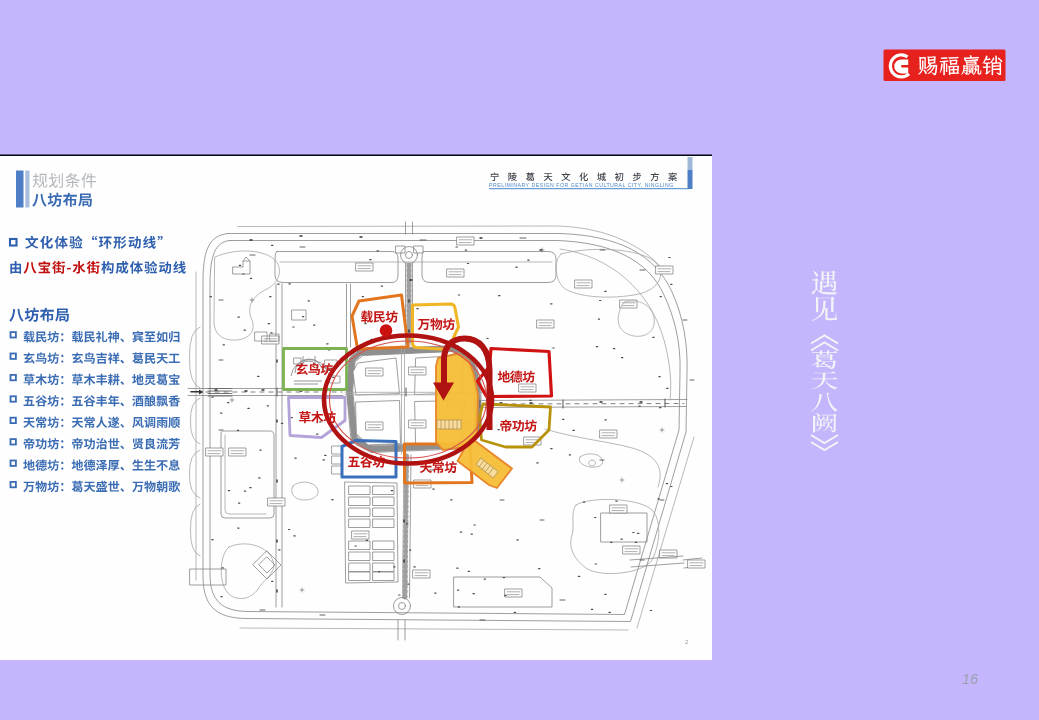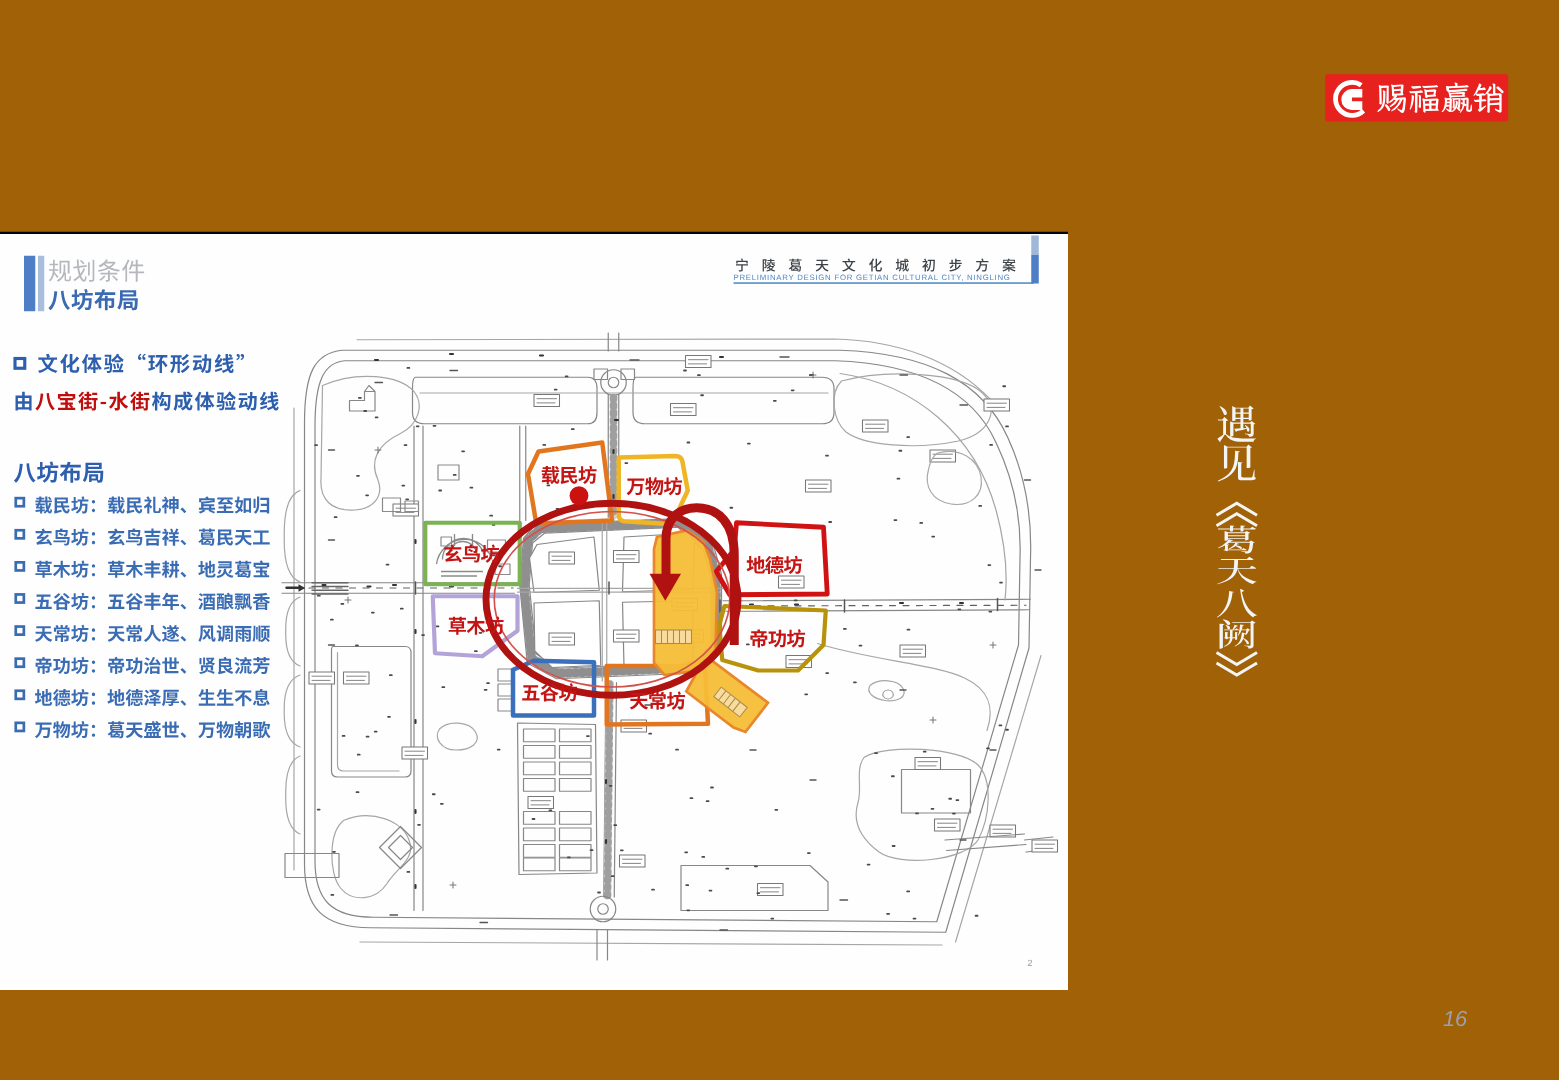--- a/index.html
+++ b/index.html
@@ -1,15 +1,15 @@
 <!DOCTYPE html>
 <html><head><meta charset="utf-8">
 <style>
 html,body{margin:0;padding:0;background:#0e1522;}
-#page{position:relative;width:1039px;height:720px;overflow:hidden;background:#a16207;font-family:"Liberation Sans",sans-serif;}
+#page{position:relative;width:1039px;height:720px;overflow:hidden;background:#c4b5fd;font-family:"Liberation Sans",sans-serif;}
 svg{position:absolute;left:0;top:0;}
 </style></head>
 <body>
 <div id="page">
 <svg width="1039" height="720" viewBox="0 0 1039 720">
 <defs>
 <path id="g0" d="M48 79V26H55V72H82V26H90V79ZM21 83V67H6V60H21V50L21 44H4V37H20C19 24 16 8 4 -2C5 -3 8 -6 9 -7C18 2 23 13 26 24C30 18 36 11 38 7L44 12C41 15 31 28 27 32L28 37H43V44H28L28 51V60H42V67H28V83ZM65 64V45C65 29 62 10 37 -2C38 -4 41 -6 42 -8C57 0 65 11 69 22V3C69 -4 71 -6 78 -6H86C94 -6 95 -2 96 14C94 14 92 15 90 17C89 3 89 0 86 0H79C76 0 75 1 75 4V29H71C72 34 72 40 72 45V64Z"></path>
 <path id="g1" d="M65 73V18H72V73ZM84 83V2C84 0 83 0 82 -1C80 -1 74 -1 68 0C69 -3 70 -6 70 -8C79 -8 84 -8 87 -6C90 -5 91 -3 91 2V83ZM31 78C36 74 42 68 45 64L50 68C48 72 41 78 36 82ZM46 48C43 39 38 32 33 25C31 32 29 40 28 50L60 54L59 61L27 57C26 66 26 75 26 84H18C18 74 19 65 20 56L4 54L4 47L20 49C22 38 24 27 27 18C20 11 12 5 4 0C5 -1 8 -4 9 -6C17 -1 24 4 30 10C35 -1 41 -8 48 -8C55 -8 58 -3 59 12C57 13 54 14 53 16C52 4 51 0 48 0C44 0 40 6 36 17C43 25 49 35 53 46Z"></path>
 <path id="g2" d="M30 18C25 12 16 5 10 1C11 0 13 -3 15 -4C21 0 31 8 36 16ZM63 14C70 9 78 1 82 -5L88 0C84 5 75 13 68 18ZM67 68C62 63 57 59 50 55C44 58 38 63 34 68L35 68ZM38 84C33 75 22 65 7 58C9 56 12 54 13 52C19 55 25 59 29 63C33 59 38 55 43 51C31 45 17 42 4 40C5 38 6 35 7 33C22 36 37 40 50 47C62 40 76 36 92 34C93 36 95 39 96 41C82 42 69 46 57 51C66 57 73 64 78 72L73 75L72 75H40C43 77 44 80 46 83ZM46 39V29H15V22H46V0C46 -1 46 -1 45 -1C44 -1 40 -1 36 -1C37 -3 38 -6 38 -8C44 -8 48 -8 50 -6C53 -5 54 -4 54 0V22H85V29H54V39Z"></path>
 <path id="g3" d="M32 34V27H60V-8H68V27H95V34H68V56H91V64H68V83H60V64H47C48 68 49 73 50 78L43 79C41 66 37 53 31 45C33 44 36 42 37 41C40 45 42 50 45 56H60V34ZM27 84C21 68 13 54 3 44C4 42 7 38 8 36C11 40 14 44 17 48V-8H24V60C28 67 31 74 34 82Z"></path>

